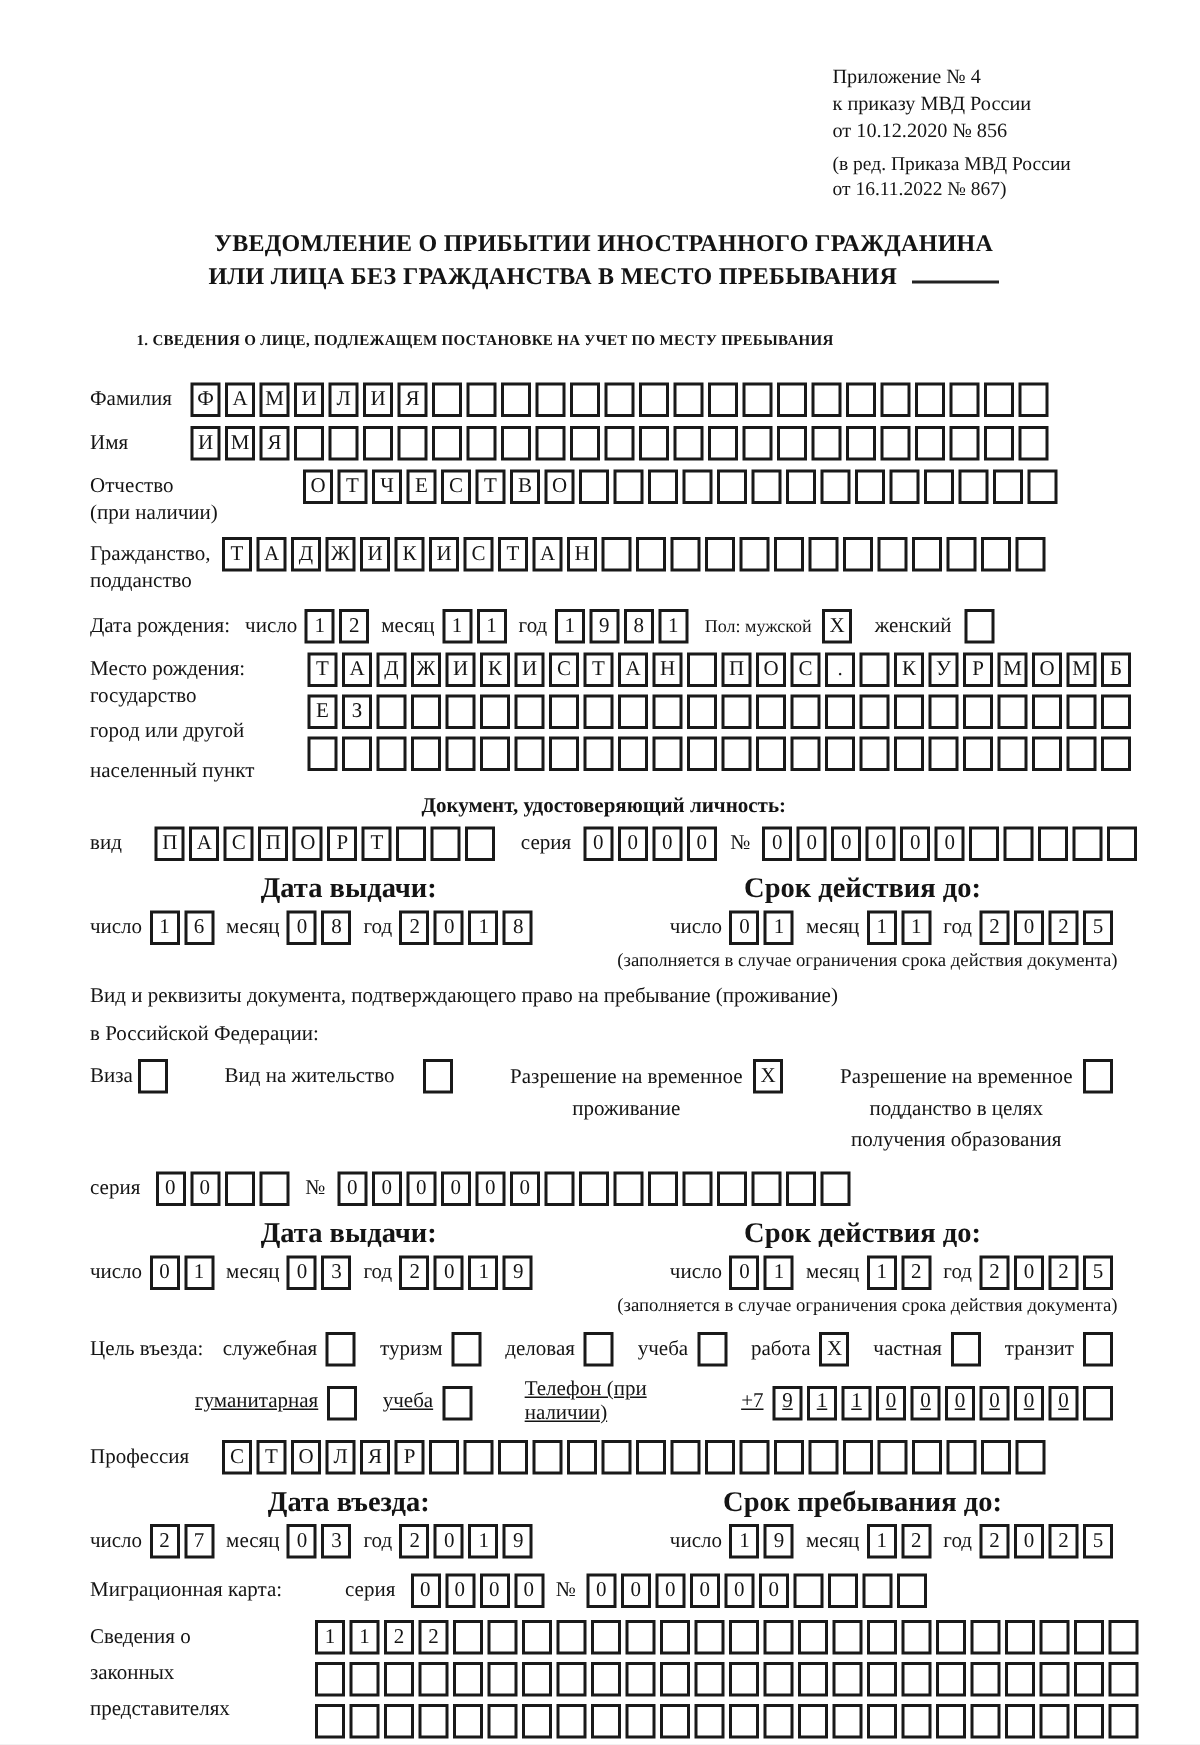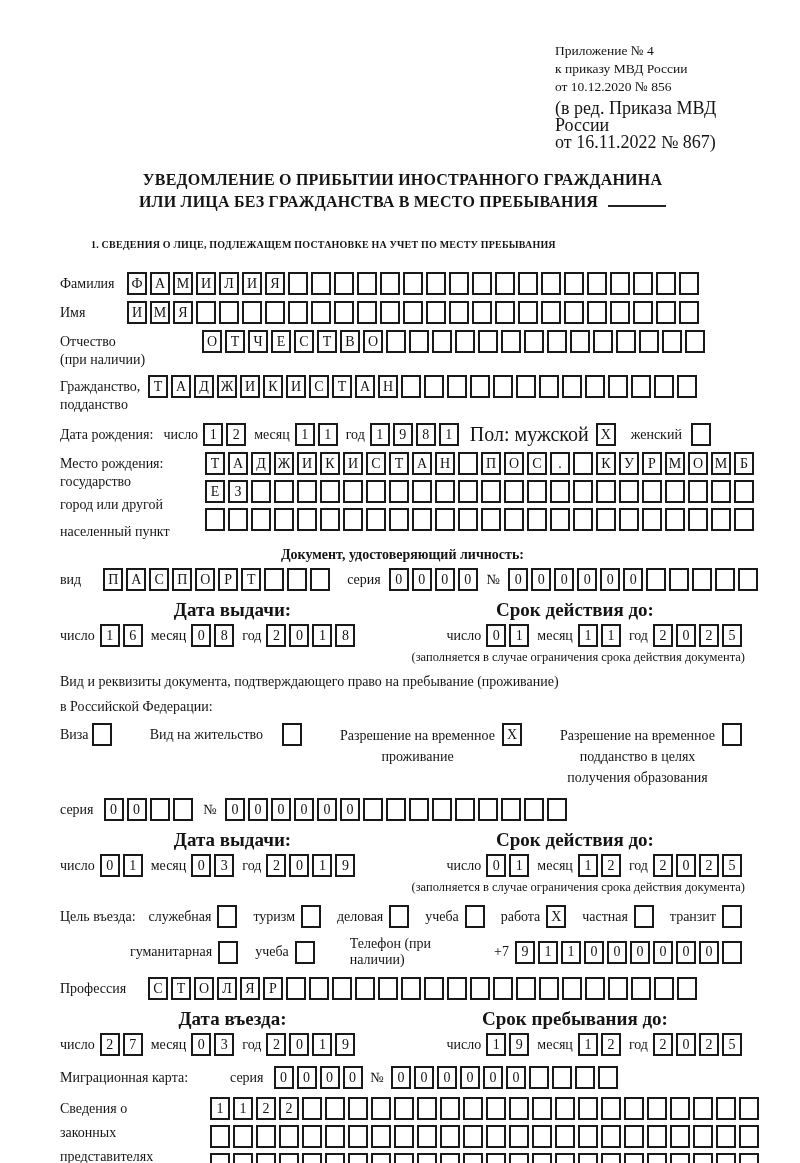--- a/index.html
+++ b/index.html
@@ -4,21 +4,21 @@
 <style>
   * { box-sizing: border-box; }
   html,body { margin:0; padding:0; background:#e8e8e8; }
   .page {
     width:800px; height:1163px; background:#ffffff; color:#141414;
     font-family:"Liberation Serif","DejaVu Serif",serif;
     padding:40px 55px 0 60px; overflow:hidden; position:relative;
     margin:0 auto;
   }
   .ref-block { margin-left:auto; width:190px; font-size:13.5px; line-height:18px; margin-top:2px; }
-  .ref-block .r2 { font-size:18px; line-height:17px; margin-top:4px; }
+  .ref-block .r2 { font-size:13px; line-height:17px; margin-top:4px; }
   .forma { text-align:right; font-weight:bold; font-size:15px; margin-top:22px; letter-spacing:0.5px; padding-right:2px; }
   .title { text-align:center; font-weight:bold; font-size:16px; line-height:22px; margin-top:18px; letter-spacing:0.2px; }
   .t-underline { display:inline-block; width:58px; border-bottom:2px solid #222; height:14px; margin-left:10px; }
   .section-h { font-weight:bold; font-size:10px; margin-top:26px; letter-spacing:0.2px;margin-left:31px; }
 
   .bx {
     flex:none; display:inline-flex; align-items:center; justify-content:center;
     width:20px; height:23px; border:2px solid #191919; margin-right:3px;
     font-size:14px; line-height:1; background:#fff;
   }
@@ -213,21 +213,21 @@
           <span class="bx">1</span>
         </span>
       <span class="dlab">год</span>
       <span class="boxes">
           <span class="bx">1</span>
           <span class="bx">9</span>
           <span class="bx">8</span>
           <span class="bx">1</span>
         </span>
     </div>
-    <span class="dlab" style="font-size:20px; margin:0 7px 0 8px;">Пол: мужской</span>
+    <span class="dlab" style="font-size:12px; margin:0 7px 0 8px;">Пол: мужской</span>
     <span class="boxes">
         <span class="bx">X</span>
       </span>
     <span class="dlab" style="font-size:14px; margin:0 9px 0 12px;">женский</span>
     <span class="boxes">
         <span class="bx"></span>
       </span>
   </div>
 
   <div class="frow">
@@ -553,21 +553,21 @@
         </span>
       </span>
     <span class="opt">
         <span class="olbl">транзит</span>
         <span class="boxes">
           <span class="bx"></span>
         </span>
       </span>
   </div>
 
-  <div class="optrow" style="padding-left:70px;">
+  <div class="optrow" style="padding-left:70px;text-decoration:underline;">
     <span class="opt gap14">
         <span class="olbl">гуманитарная</span>
         <span class="boxes">
           <span class="bx"></span>
         </span>
       </span>
     <span class="opt gap14">
         <span class="olbl">учеба</span>
         <span class="boxes">
           <span class="bx"></span>

